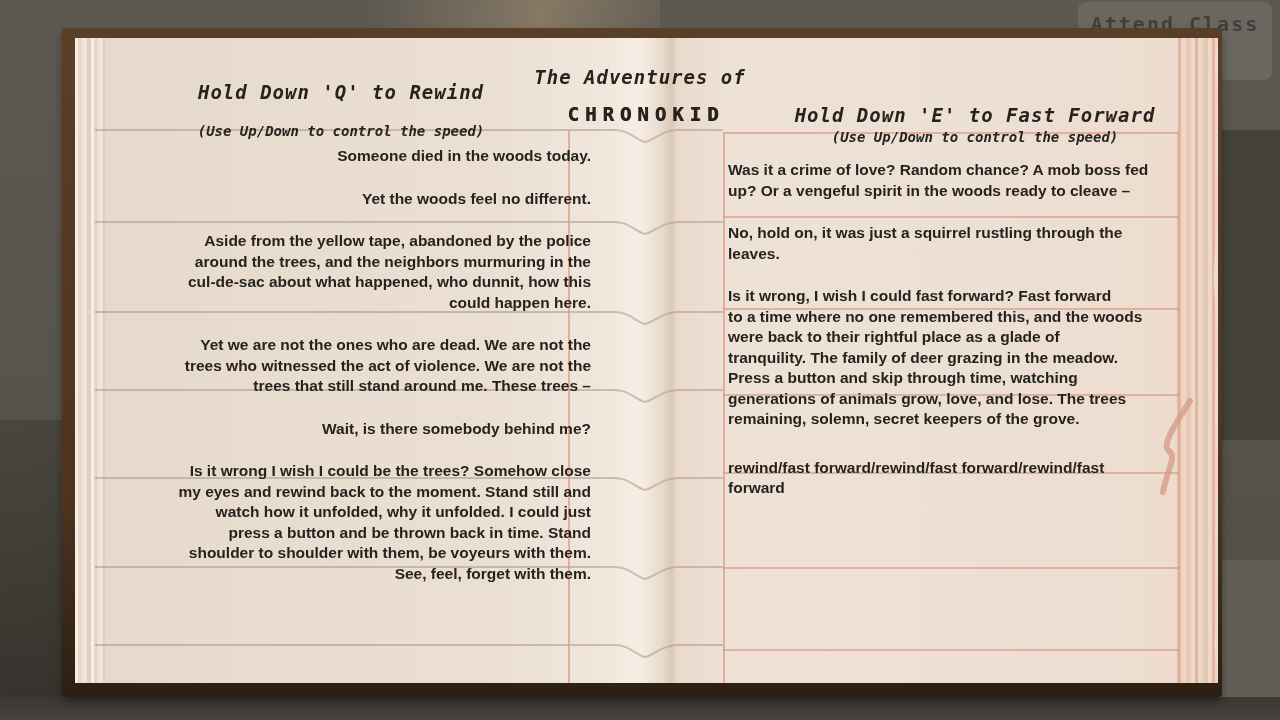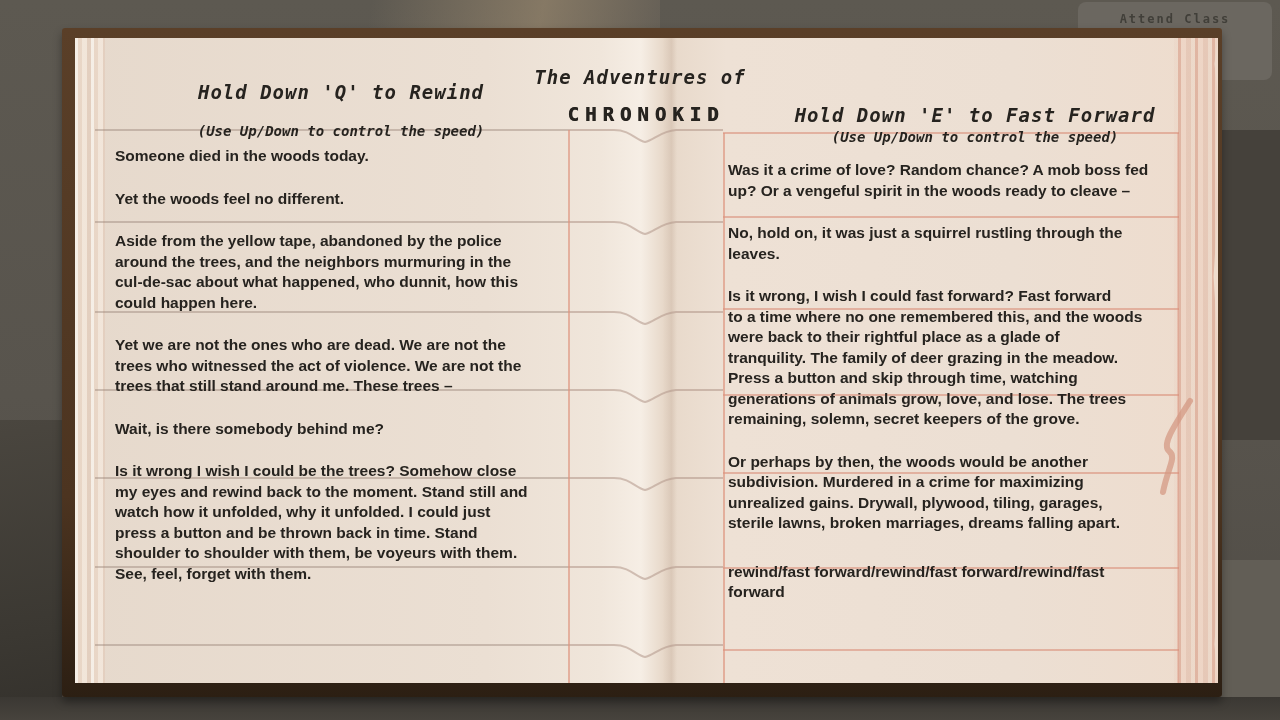--- a/index.html
+++ b/index.html
@@ -12,21 +12,21 @@
     background:linear-gradient(100deg,rgba(160,140,112,0) 15%,rgba(174,152,120,.5) 65%,rgba(130,118,104,.25) 100%);}
   #bg-right-dark{left:1218px;top:130px;width:62px;height:310px;background:#45413b;}
   #bg-right-floor{left:1218px;top:560px;width:62px;height:160px;background:#625e56;}
   #bg-left-dark{left:0;top:420px;width:62px;height:300px;
     background:linear-gradient(170deg,#4a463f 0%,#3b3832 70%,#34312c 100%);}
   #bg-bottom{left:0;top:697px;width:1280px;height:23px;
     background:linear-gradient(180deg,#3b3833,#47433d);}
   
   #attend-button{position:absolute;left:1078px;top:2px;width:194px;height:78px;
     background:#6b6760;border-radius:8px;text-align:center;
-    font-family:"DejaVu Sans Mono",monospace;font-weight:bold;font-size:12px;
+    font-family:"DejaVu Sans Mono",monospace;font-weight:bold;font-size:20px;
     letter-spacing:2px;color:#413f39;padding-top:10px;box-sizing:border-box;}
   
   #book{position:absolute;left:62px;top:28px;width:1160px;height:669px;
     background:linear-gradient(180deg,#5a3f28 0%,#4c3420 70%,#2c1f13 100%);
     border-radius:3px;box-shadow:0 5px 8px rgba(0,0,0,.35);}
   #pages{position:absolute;left:13px;top:10px;right:4px;bottom:14px;
     background:linear-gradient(90deg,#e6d9cc 0%,#ebdfd3 36%,#f0e6db 46%,#f6eee5 49.5%,#e7d8c9 51.5%,#eee1d5 57%,#ecdfd3 82%,#eedccd 100%);}
   #edge-left{position:absolute;left:0;top:0;width:30px;height:100%;
     background:repeating-linear-gradient(90deg,#f7f1e9 0 3px,#e9d6c6 3px 7px,#f3e7db 7px 12px,#e3cebe 12px 16px);
     opacity:.9;}
@@ -57,21 +57,21 @@
     font-weight:bold;font-size:19px;letter-spacing:1px;text-align:center;}
   .page-subheader{position:absolute;font-family:"DejaVu Sans Mono",monospace;font-style:italic;
     font-weight:bold;font-size:14px;text-align:center;}
   #left-header{left:115px;top:81px;width:452px;}
   #left-subheader{left:115px;top:123px;width:452px;}
   #right-header{left:740px;top:104px;width:470px;}
   #right-subheader{left:740px;top:129px;width:470px;}
   .text-col{position:absolute;width:476px;font-family:"Liberation Sans",sans-serif;
     font-weight:bold;font-size:15.5px;line-height:20.5px;white-space:pre-line;
     letter-spacing:0;}
-  #left-col{left:115px;top:146px;}
+  #left-col{left:115px;top:146px;text-align:right;}
   #right-col{left:728px;top:160px;}
   .text-col p{margin:0 0 22px 0;}
   .text-col p.gap-top{margin-top:28px;}
 </style>
 </head>
 <body>
 
 <div id="stage">
 
   <div class="bg-shape" id="bg-beam"></div>
@@ -135,19 +135,16 @@
 shoulder to shoulder with them, be voyeurs with them.
 See, feel, forget with them.</p></div>
   <div id="right-col" class="text-col ink"><p>Was it a crime of love? Random chance? A mob boss fed
 up? Or a vengeful spirit in the woods ready to cleave –</p><p>No, hold on, it was just a squirrel rustling through the
 leaves.</p><p>Is it wrong, I wish I could fast forward? Fast forward
 to a time where no one remembered this, and the woods
 were back to their rightful place as a glade of
 tranquility. The family of deer grazing in the meadow.
 Press a button and skip through time, watching
 generations of animals grow, love, and lose. The trees
-remaining, solemn, secret keepers of the grove.</p><p>Or perhaps by then, the woods would be another
-subdivision. Murdered in a crime for maximizing
-unrealized gains. Drywall, plywood, tiling, garages,
-sterile lawns, broken marriages, dreams falling apart.</p><p class="gap-top">rewind/fast forward/rewind/fast forward/rewind/fast
+remaining, solemn, secret keepers of the grove.</p><p class="gap-top">rewind/fast forward/rewind/fast forward/rewind/fast
 forward</p></div>
 
 </div>
 
 </body></html>

